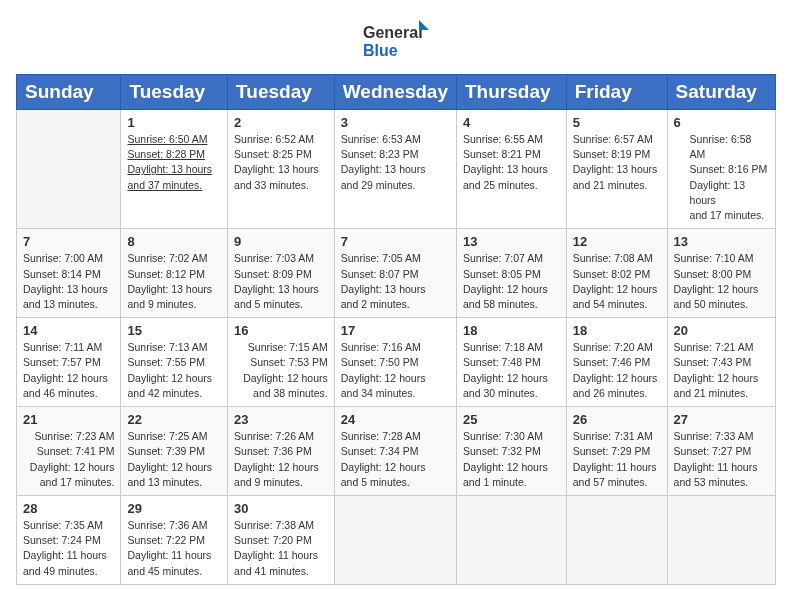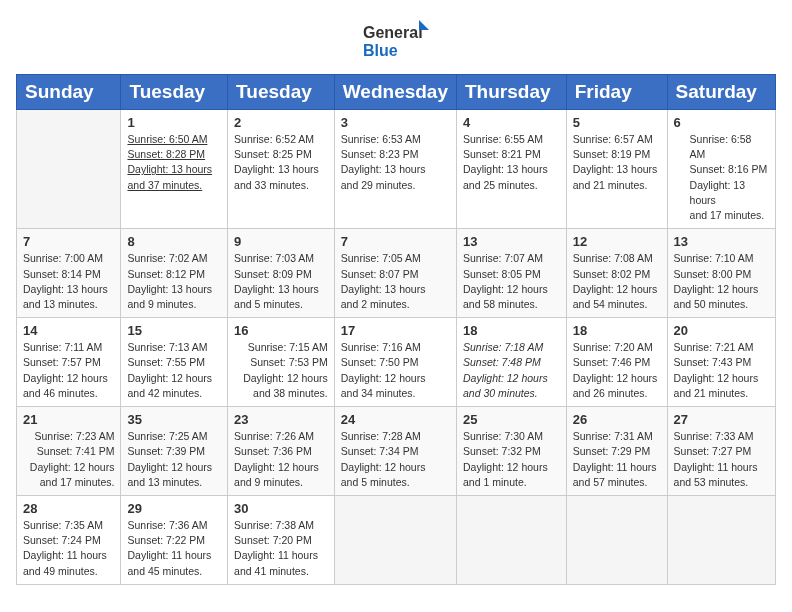--- a/index.html
+++ b/index.html
@@ -225,21 +225,21 @@
         </td>
         <td>
           <span class="day-number">17</span>
           <div class="day-info" style="white-space: pre-line;">Sunrise: 7:16 AM
 Sunset: 7:50 PM
 Daylight: 12 hours
 and 34 minutes.</div>
         </td>
         <td>
           <span class="day-number">18</span>
-          <div class="day-info" style="white-space: pre-line; font-style: italic;">Sunrise: 7:18 AM
+          <div class="day-info" style="white-space: pre-line;">Sunrise: 7:18 AM
 Sunset: 7:48 PM
 Daylight: 12 hours
 and 30 minutes.</div>
         </td>
         <td>
           <span class="day-number">18</span>
           <div class="day-info" style="white-space: pre-line;">Sunrise: 7:20 AM
 Sunset: 7:46 PM
 Daylight: 12 hours
 and 26 minutes.</div>
@@ -254,21 +254,21 @@
       </tr>
       <tr>
         <td>
           <span class="day-number">21</span>
           <div class="day-info" style="white-space: pre-line; text-align: right;">Sunrise: 7:23 AM
 Sunset: 7:41 PM
 Daylight: 12 hours
 and 17 minutes.</div>
         </td>
         <td>
-          <span class="day-number">35</span>
+          <span class="day-number">22</span>
           <div class="day-info" style="white-space: pre-line;">Sunrise: 7:25 AM
 Sunset: 7:39 PM
 Daylight: 12 hours
 and 13 minutes.</div>
         </td>
         <td>
           <span class="day-number">23</span>
           <div class="day-info" style="white-space: pre-line;">Sunrise: 7:26 AM
 Sunset: 7:36 PM
 Daylight: 12 hours

